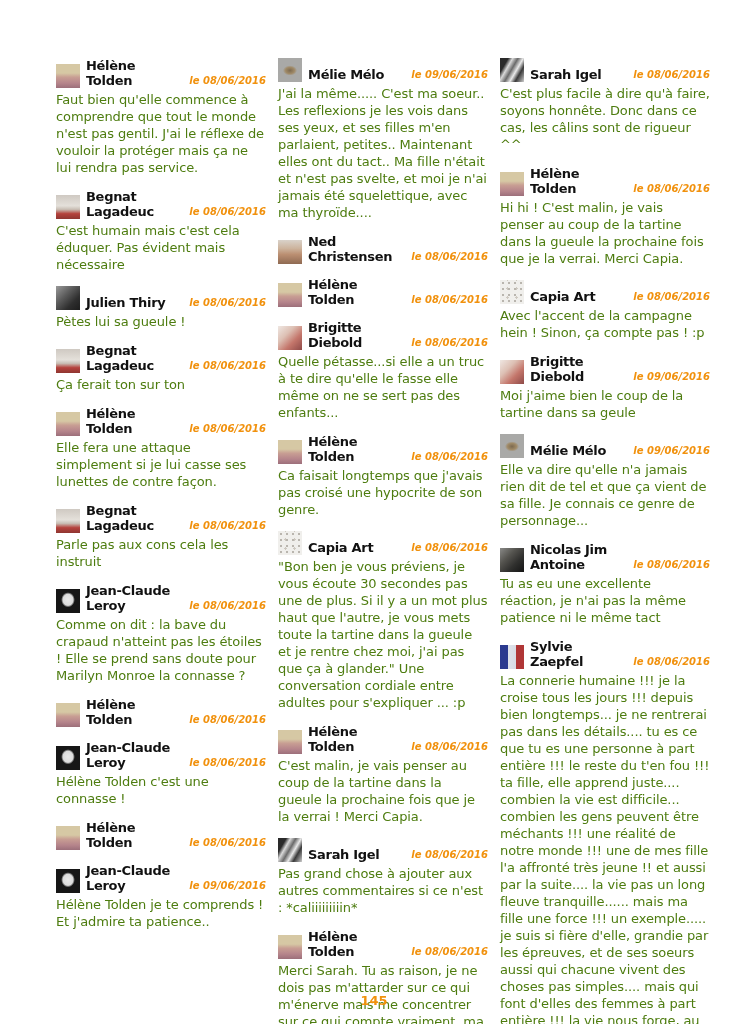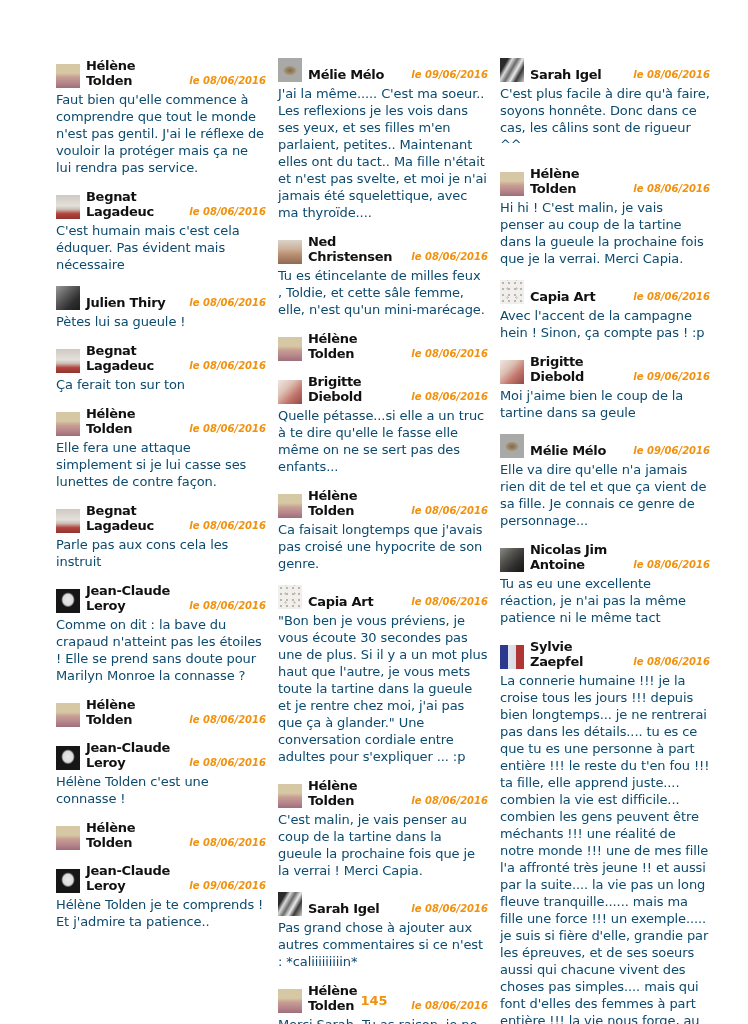--- a/index.html
+++ b/index.html
@@ -64,21 +64,21 @@
     padding-bottom: 2px;
     font-size: 10px;
     font-style: italic;
     font-weight: bold;
     white-space: nowrap;
     color: #f1910d;
   }
   .c-text {
     font-size: 13px;
     line-height: 17px;
-    color: #0c4a6e;
+    color: #4d7c0f;
     letter-spacing: -0.1px;
   }
   .page-number {
     position: absolute;
     bottom: 16px;
     left: 0;
     width: 748px;
     text-align: center;
     font-size: 13px;
     font-weight: bold;
@@ -209,21 +209,20 @@
     </div>
     <div class="c-text">J'ai la même..... C'est ma soeur.. Les reflexions je les vois dans ses yeux, et ses filles m'en parlaient, petites.. Maintenant elles ont du tact.. Ma fille n'était et n'est pas svelte, et moi je n'ai jamais été squelettique, avec ma thyroïde....</div>
   </div>
 
   <div class="comment">
     <div class="c-head">
       <div class="avatar av-ned"></div>
       <span class="c-name">Ned Christensen</span>
       <span class="c-date">le 08/06/2016</span>
     </div>
-    <div class="c-text">Tu es étincelante de milles feux , Toldie, et cette sâle femme, elle, n'est qu'un mini-marécage.</div>
   </div>
 
   <div class="comment">
     <div class="c-head">
       <div class="avatar av-helene"></div>
       <span class="c-name">Hélène Tolden</span>
       <span class="c-date">le 08/06/2016</span>
     </div>
   </div>
 

